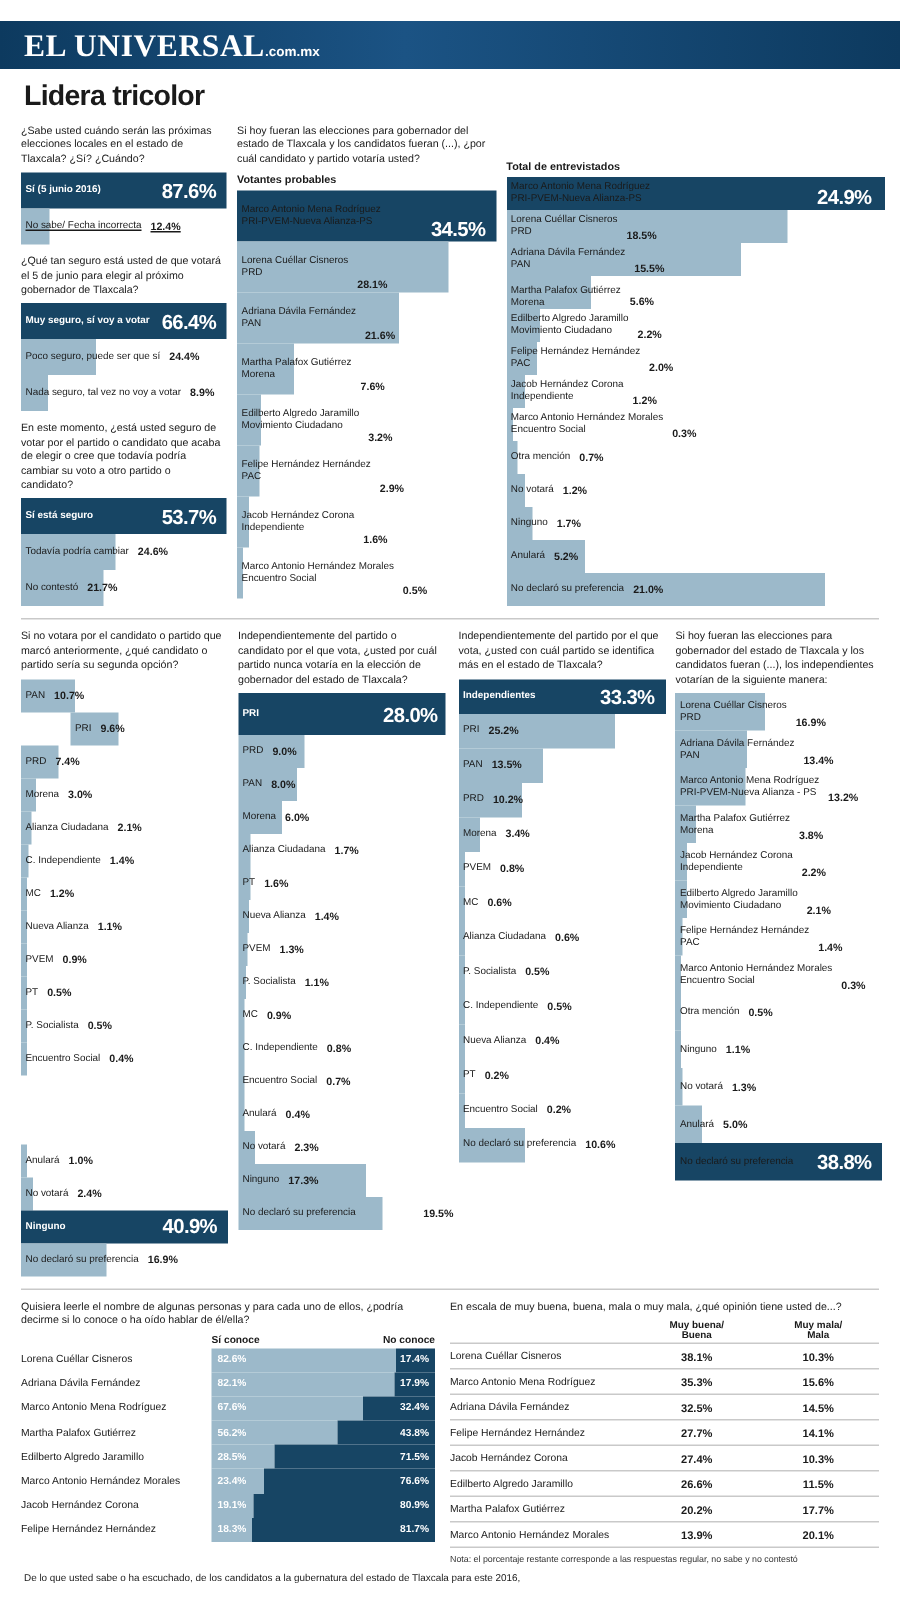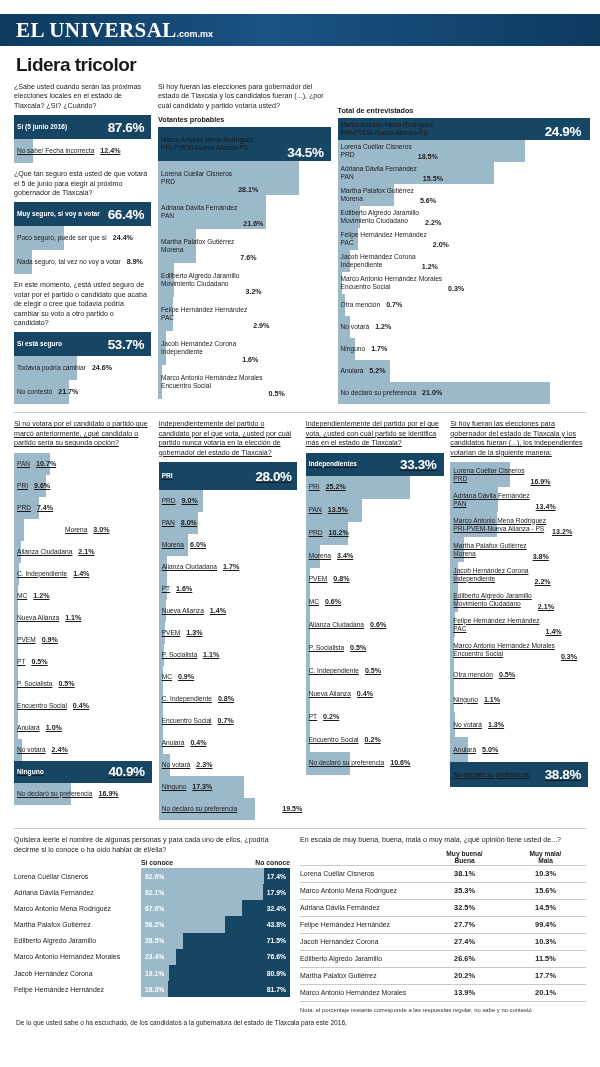--- a/index.html
+++ b/index.html
@@ -80,21 +80,21 @@
   .bar .twoline { position:relative; z-index:2; padding-left:3px; }
   .bar .twoline .n1, .bar .twoline .n2 { font-size:6.6px; line-height:8.1px; white-space:nowrap;}
 
   
   .row1 { display:flex; gap:9px; }
   .col-a { width:137px; }
   .col-b { width:173px; }
   .col-c { width:252px; }
 
   .row2 { display:flex; gap:9px; }
-  .row2 > div { width:138px;text-decoration:underline; }
+  .row2 > div { width:138px; }
 
   .row3 { display:flex; gap:10px; }
   .row3 .left { width:286px; }
   .row3 .right { width:286px; }
 
   
   .ku-head { display:flex; font-size:6.8px; font-weight:bold; margin-bottom:2px;}
   .ku-head .sp { width:127px; }
   .ku-head .si { flex:1; }
   .ku-head .no { text-align:right; }
@@ -281,21 +281,21 @@
             <span class="val" style="align-self: flex-end; padding-bottom: 1px;">18.5%</span>
           </div>
           <div class="bar" style="height: 22px; align-items: center;">
             <div class="fill" style="width: 156.867px;"></div>
             <span class="twoline">
               <div class="n1">Adriana Dávila Fernández</div>
               <div class="n2">PAN</div>
             </span>
             <span class="val" style="align-self: flex-end; padding-bottom: 1px;">15.5%</span>
           </div>
-          <div class="bar" style="height: 22px;">
+          <div class="bar" style="height: 22px; align-items: flex-end;">
             <div class="fill" style="width: 56.6747px;"></div>
             <span class="twoline">
               <div class="n1">Martha Palafox Gutiérrez</div>
               <div class="n2">Morena</div>
             </span>
             <span class="val" style="align-self: flex-end; padding-bottom: 1px;">5.6%</span>
           </div>
           <div class="bar" style="height: 22px;">
             <div class="fill" style="width: 22.2651px;"></div>
             <span class="twoline">
@@ -371,31 +371,31 @@
 
   <div class="row2">
     <div>
       <div class="q">Si no votara por el candidato o partido que marcó anteriormente, ¿qué candidato o partido sería su segunda opción?</div>
       <div class="barlist" id="second">
           <div class="bar" style="height: 22px;">
             <div class="fill" style="width: 36.1027px;"></div>
             <span class="lbl">PAN</span>
             <span class="val">10.7%</span>
           </div>
-          <div class="bar" style="height: 22px;">
+          <div class="bar" style="height: 22px; margin-left: 33px;">
             <div class="fill" style="width: 32.3912px;"></div>
             <span class="lbl">PRI</span>
             <span class="val">9.6%</span>
           </div>
           <div class="bar" style="height: 22px;">
             <div class="fill" style="width: 24.9682px;"></div>
             <span class="lbl">PRD</span>
             <span class="val">7.4%</span>
           </div>
-          <div class="bar" style="height: 22px; padding-left: 48px;">
+          <div class="bar" style="height: 22px;">
             <div class="fill" style="width: 10.1222px;"></div>
             <span class="lbl">Morena</span>
             <span class="val">3.0%</span>
           </div>
           <div class="bar" style="height: 22px;">
             <div class="fill" style="width: 7.08557px;"></div>
             <span class="lbl">Alianza Ciudadana</span>
             <span class="val">2.1%</span>
           </div>
           <div class="bar" style="height: 22px;">
@@ -426,21 +426,21 @@
           <div class="bar" style="height: 22px;">
             <div class="fill" style="width: 4px;"></div>
             <span class="lbl">P. Socialista</span>
             <span class="val">0.5%</span>
           </div>
           <div class="bar" style="height: 22px;">
             <div class="fill" style="width: 4px;"></div>
             <span class="lbl">Encuentro Social</span>
             <span class="val">0.4%</span>
           </div>
-          <div class="bar" style="height: 22px;">
+          <div class="bar" style="height: 22px; margin-top: 46px;">
             <div class="fill" style="width: 4px;"></div>
             <span class="lbl">Anulará</span>
             <span class="val">1.0%</span>
           </div>
           <div class="bar" style="height: 22px;">
             <div class="fill" style="width: 8.0978px;"></div>
             <span class="lbl">No votará</span>
             <span class="val">2.4%</span>
           </div>
           <div class="bar dark" style="height: 22px;">
@@ -816,21 +816,21 @@
             <div class="c">15.6%</div>
           </div>
           <div class="op-row">
             <div class="nm">Adriana Dávila Fernández</div>
             <div class="c">32.5%</div>
             <div class="c">14.5%</div>
           </div>
           <div class="op-row">
             <div class="nm">Felipe Hernández Hernández</div>
             <div class="c">27.7%</div>
-            <div class="c">99.4%</div>
+            <div class="c">14.1%</div>
           </div>
           <div class="op-row">
             <div class="nm">Jacob Hernández Corona</div>
             <div class="c">27.4%</div>
             <div class="c">10.3%</div>
           </div>
           <div class="op-row">
             <div class="nm">Edilberto Algredo Jaramillo</div>
             <div class="c">26.6%</div>
             <div class="c">11.5%</div>

